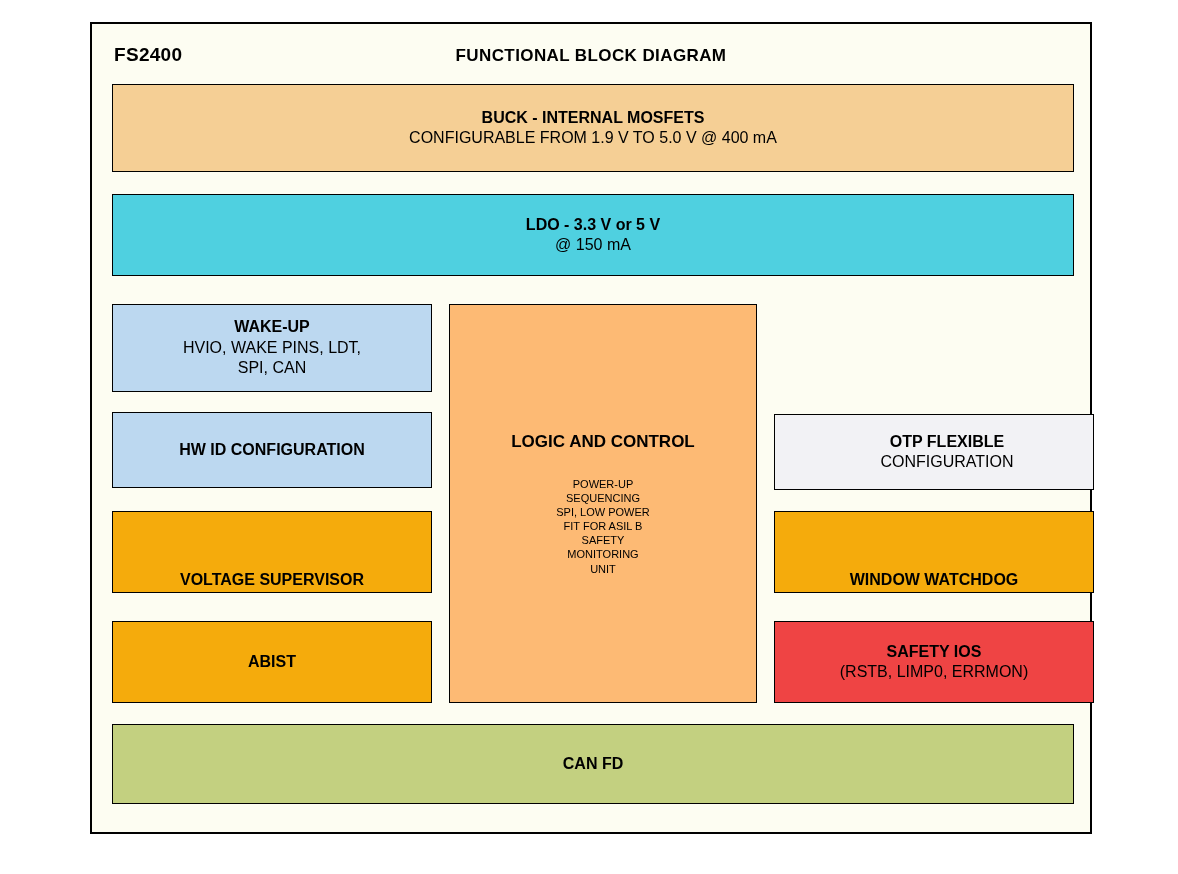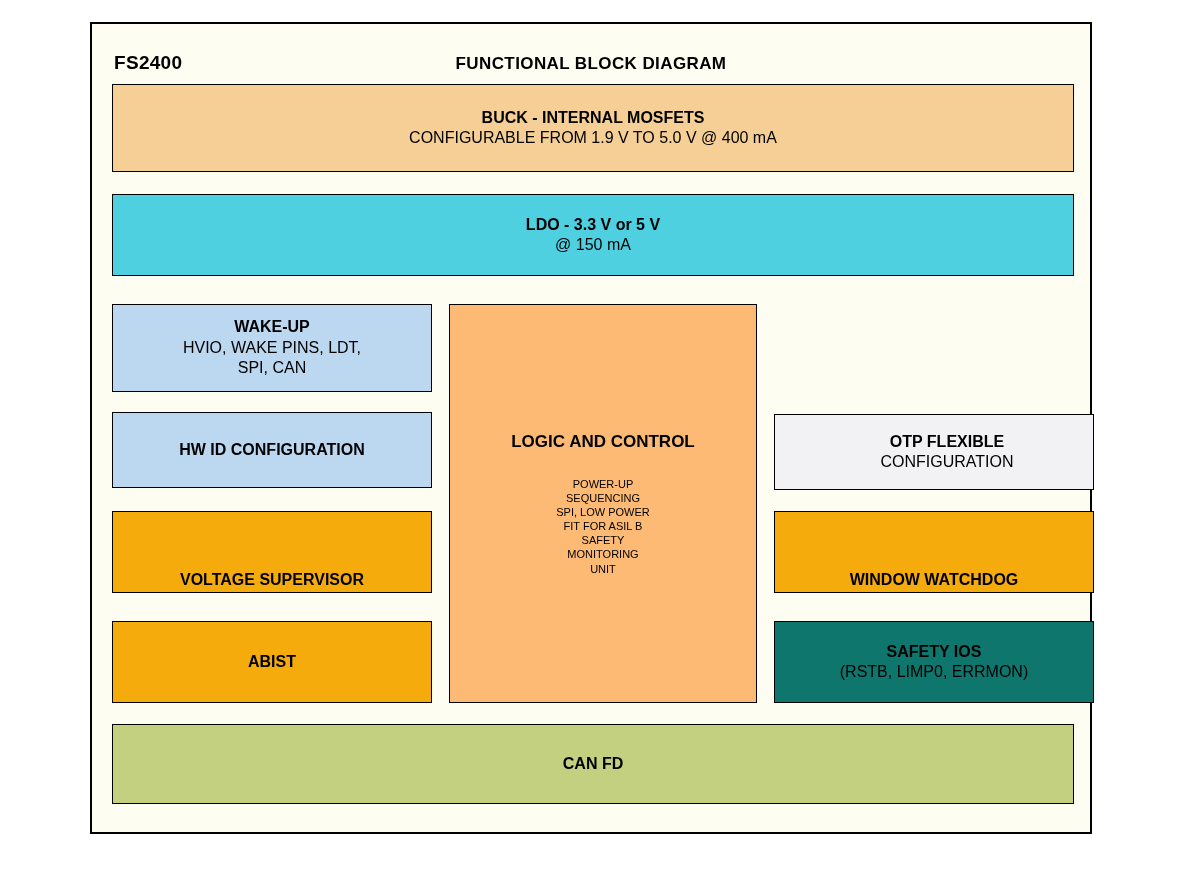--- a/index.html
+++ b/index.html
@@ -21,21 +21,21 @@
     width: 1002px;
     height: 812px;
     background: #fdfdf2;
     border: 2px solid #000000;
     box-sizing: border-box;
   }
 
   .header {
     position: absolute;
     left: 0;
-    top: 8px;
+    top: 0;
     width: 100%;
     height: 58px;
   }
   .part-number {
     position: absolute;
     left: 22px;
     top: 20px;
     font-size: 19px;
     font-weight: bold;
     color: #000000;
@@ -177,21 +177,21 @@
 
   <div class="block" id="block-otp" style="background:#f2f2f5;padding-left:32px;">
     <div class="line-bold">OTP FLEXIBLE</div>
     <div class="line-normal">CONFIGURATION</div>
   </div>
 
   <div class="block" id="block-window-watchdog" style="background:#f5ab0c;">
     <div class="line-bold">WINDOW WATCHDOG</div>
   </div>
 
-  <div class="block" id="block-safety-ios" style="background:#0f766e;">
+  <div class="block" id="block-safety-ios" style="background:#ef4444;">
     <div class="line-bold">SAFETY IOS</div>
     <div class="line-normal">(RSTB, LIMP0, ERRMON)</div>
   </div>
 
   <div class="block" id="block-canfd" style="background:#c3d080;">
     <div class="line-bold">CAN FD</div>
   </div>
 
 </div>
 

